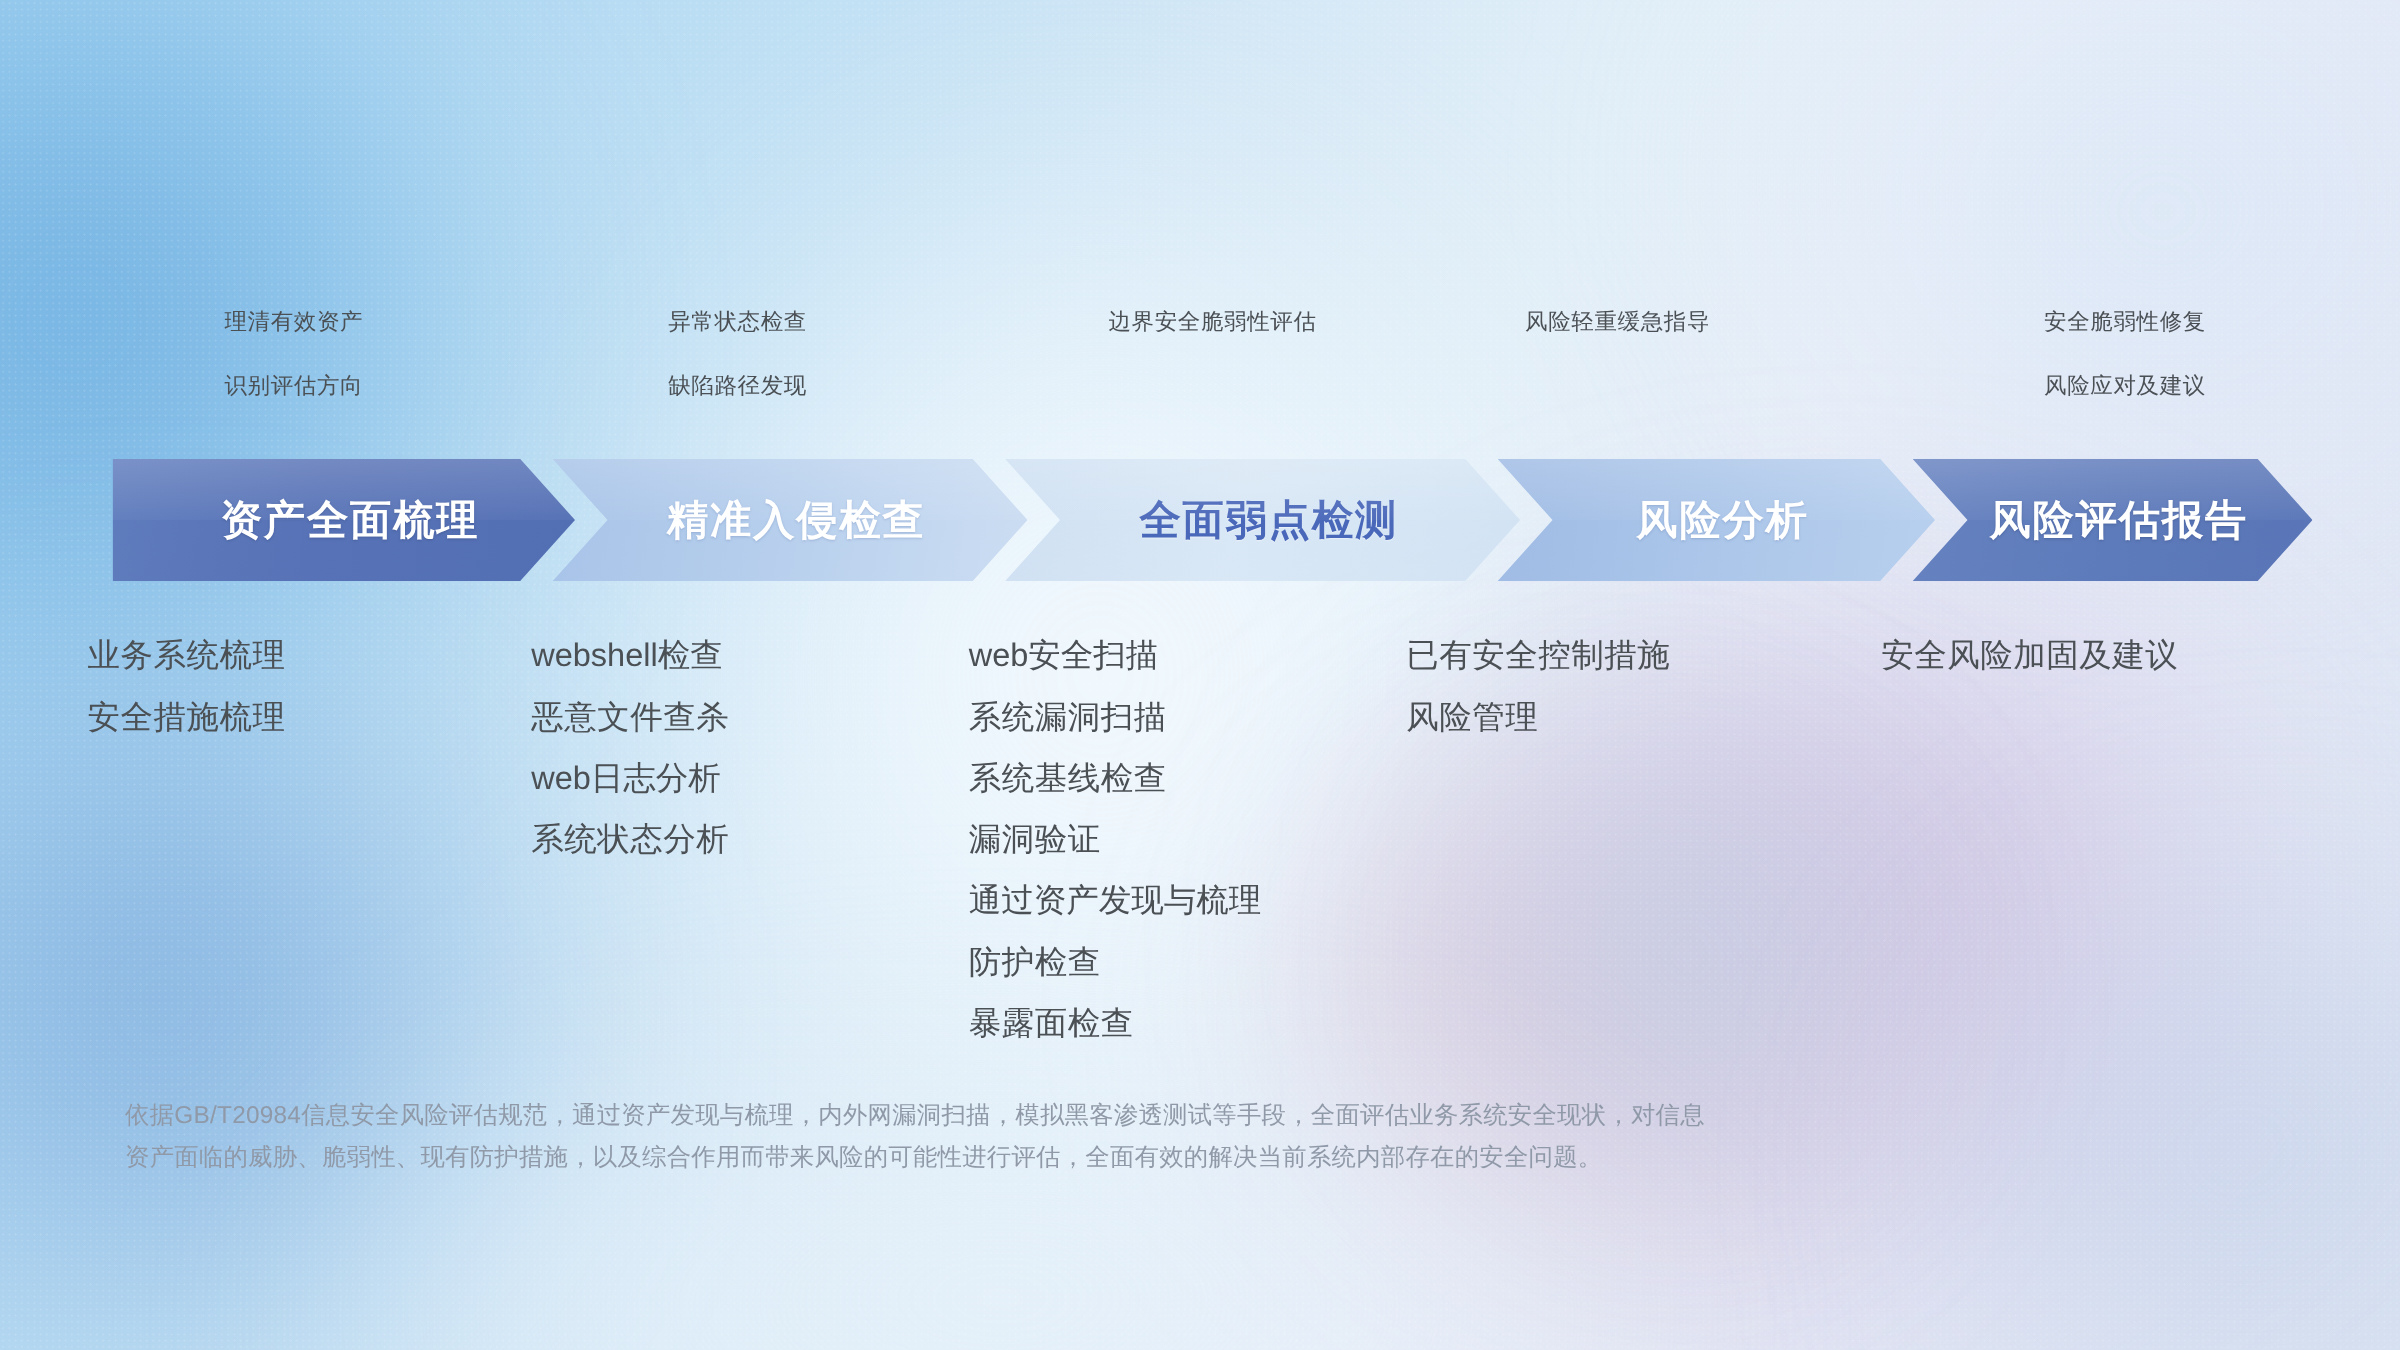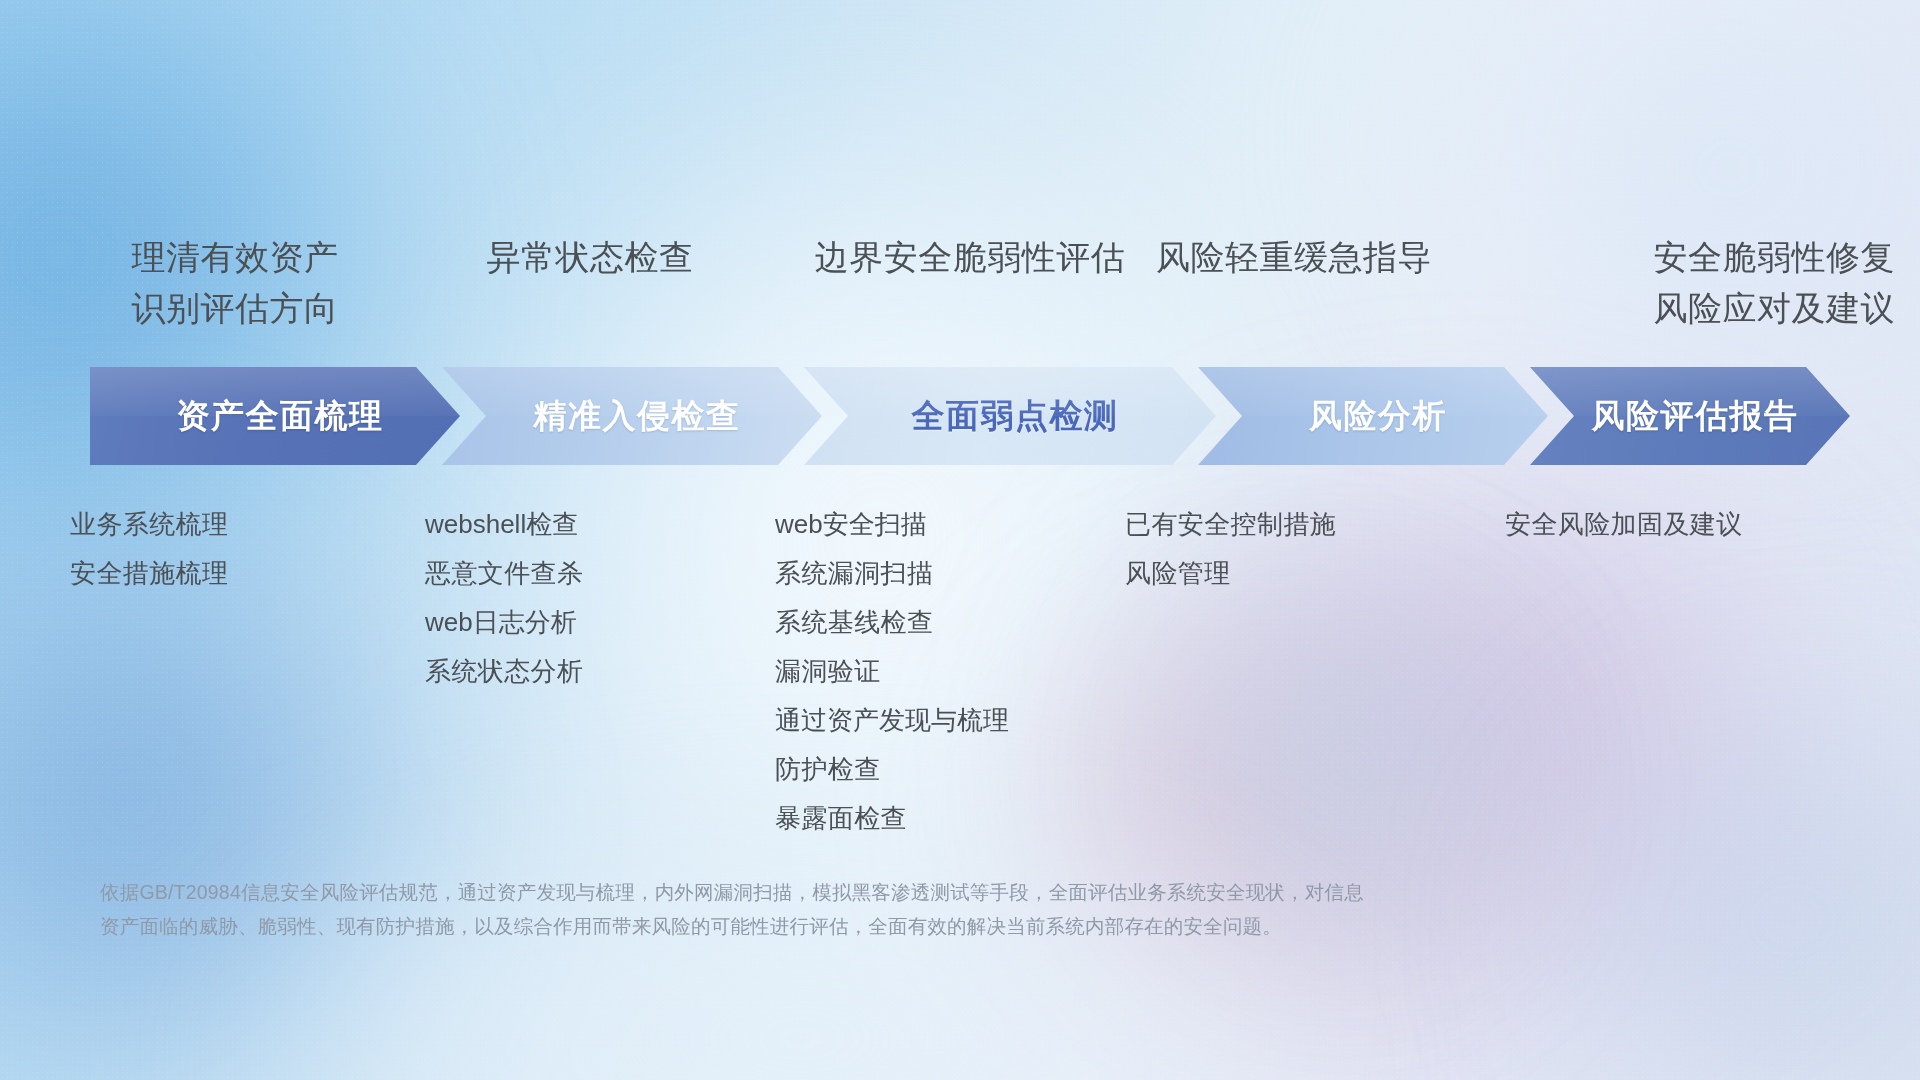--- a/index.html
+++ b/index.html
@@ -106,21 +106,21 @@
   .top-labels {
     position: absolute;
     left: 0; top: 232px;
     width: 1920px;
     height: 110px;
   }
   .top-col {
     position: absolute;
     text-align: center;
     color: #4b5055;
-    font-size: 34px;
+    font-size: 18px;
     line-height: 51px;
     letter-spacing: 0.5px;
     white-space: nowrap;
   }
   .top-col .ln { display: block; }
 
   
   .chevrons {
     position: absolute;
     left: 90px;
@@ -227,28 +227,29 @@
 
 <div id="stage">
 
   <div class="top-labels">
     <div class="top-col" style="left:70px; top:0; width:330px;">
       <span class="ln">理清有效资产</span>
       <span class="ln">识别评估方向</span>
     </div>
     <div class="top-col" style="left:425px; top:0; width:330px;">
       <span class="ln">异常状态检查</span>
+      <span class="ln">缺陷路径发现</span>
     </div>
     <div class="top-col" style="left:775px; top:0; width:390px;">
       <span class="ln">边界安全脆弱性评估</span>
     </div>
     <div class="top-col" style="left:1099px; top:0; width:390px;">
       <span class="ln">风险轻重缓急指导</span>
     </div>
-    <div class="top-col" style="left:1505px; top:0; width:390px;text-align:right;">
+    <div class="top-col" style="left:1505px; top:0; width:390px;">
       <span class="ln">安全脆弱性修复</span>
       <span class="ln">风险应对及建议</span>
     </div>
   </div>
 
   <div class="chevrons">
     <div class="chev chev-1 first" style="left:0px; width:370px;">
       <span class="chev-label">资产全面梳理</span>
     </div>
     <div class="chev chev-2" style="left:352px; width:380px;">

